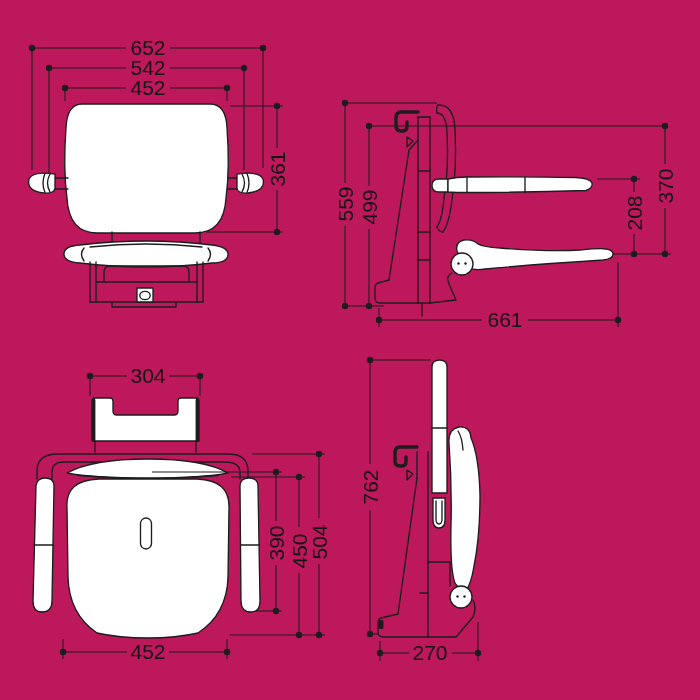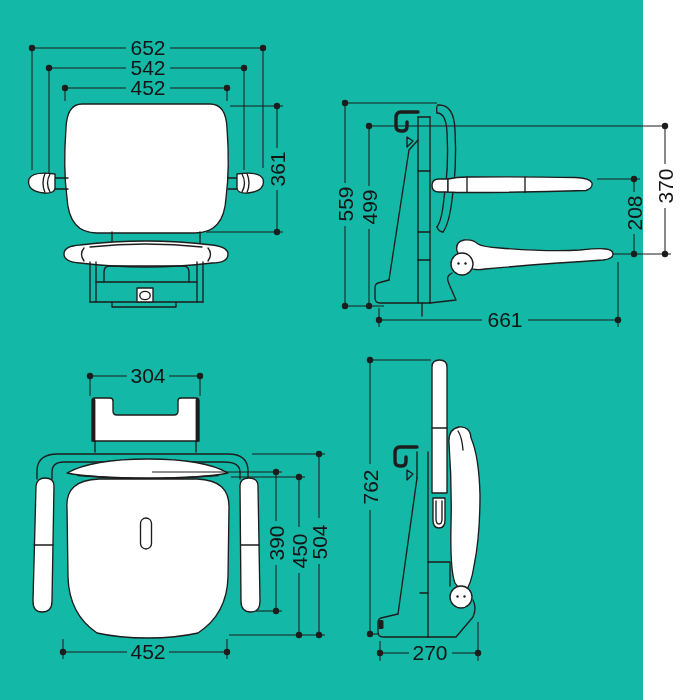--- a/index.html
+++ b/index.html
@@ -1,16 +1,16 @@
 <!DOCTYPE html>
 <html><head>
 <meta charset="utf-8">
 <style>
   html,body{margin:0;padding:0;background:#ffffff;}
-  .stage{width:643px;height:700px;background:#14b8a6;position:relative;}
+  .stage{width:700px;height:700px;background:#be185d;position:relative;}
   svg{display:block;}
   .o{fill:none;stroke:#1d1d1d;stroke-width:1.35;stroke-linecap:round;stroke-linejoin:round;}
   .ow{fill:#ffffff;stroke:#1d1d1d;stroke-width:1.35;stroke-linecap:round;stroke-linejoin:round;}
   .thick{fill:none;stroke:#1d1d1d;stroke-width:3.4;stroke-linecap:round;stroke-linejoin:round;}
   .d{fill:none;stroke:#1d1d1d;stroke-width:1.05;}
   .dot{fill:#1d1d1d;stroke:none;}
   .hdot{fill:#1d1d1d;stroke:none;}
   text.dim{font-family:"Liberation Sans","DejaVu Sans",sans-serif;font-size:21px;fill:#141414;}
 </style>
 </head>

